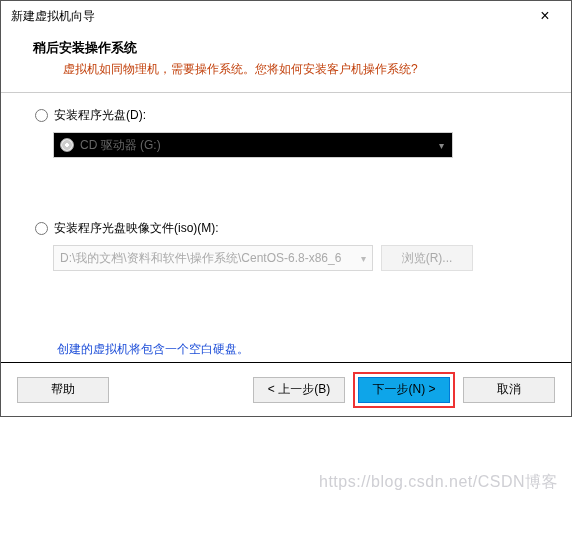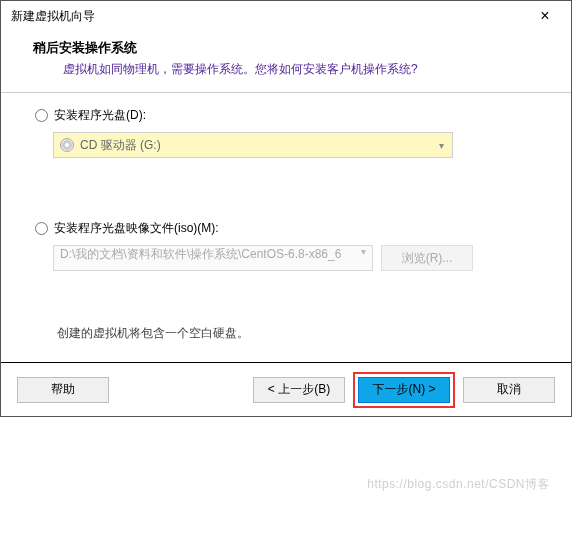--- a/index.html
+++ b/index.html
@@ -39,21 +39,21 @@
   padding: 8px 18px 14px 18px;
 }
 .header-title {
   font-weight: bold;
   font-size: 13px;
   color: #000;
   padding-left: 14px;
 }
 .header-sub {
   font-size: 12px;
-  color: #4c1d95;
+  color: #c2410c;
   padding-left: 44px;
   margin-top: 4px;
 }
 .divider {
   border-top: 1px solid #ccc;
   margin: 0;
 }
 .content {
   flex: 1;
   padding: 14px 24px 0 24px;
@@ -69,21 +69,21 @@
   margin-left: 10px;
   margin-bottom: 8px;
 }
 .radio-row input[type="radio"] {
   width: 13px; height: 13px;
 }
 .combo {
   margin-left: 28px;
   width: 400px;
   height: 26px;
-  background: #fef9c3;
+  background: #000000;
   border: 1px solid #d0d0d0;
   display: flex;
   align-items: center;
   padding: 0 6px;
   color: #666;
   font-size: 12px;
   position: relative;
 }
 .combo .cd-icon {
   width: 14px; height: 14px;
@@ -104,23 +104,24 @@
   gap: 8px;
   margin-left: 28px;
 }
 .iso-input {
   width: 320px;
   height: 26px;
   border: 1px solid #d8d8d8;
   background: #fafafa;
   color: #aaa;
   font-size: 12px;
-  padding: 0 6px;
+  padding: 8px 6px;
   position: relative;
   display: flex;
+  align-items: center;
 }
 .iso-input .chevron {
   position: absolute;
   right: 6px;
   color: #bbb;
   font-size: 10px;
 }
 .browse-btn {
   width: 92px;
   height: 26px;
@@ -131,23 +132,23 @@
   font-family: inherit;
 }
 .highlight-red {
   border: 2px solid #e33;
   padding: 2px 6px 2px 2px;
   display: inline-flex;
   align-items: center;
 }
 .sub-desc {
   margin-left: 32px;
-  margin-top: 8px;
-  font-size: 12px;
-  color: #404040;
+  margin-top: 24px;
+  font-size: 12px;
+  color: #1d4ed8;
 }
 .gap-lg { height: 62px; }
 .gap-md { height: 46px; }
 .footer {
   border-top: 1px solid #000000;
   height: 54px;
   display: flex;
   align-items: center;
   padding: 0 16px;
   gap: 8px;
@@ -167,23 +168,23 @@
   border: 1px solid #0078d7;
   background: #0ea5e9;
 }
 .next-wrap {
   border: 2px solid #e33;
   padding: 3px;
   display: inline-flex;
 }
 .watermark {
   position: absolute;
-  right: 22px;
+  right: 14px;
   bottom: 60px;
-  font-size: 12px;
+  font-size: 16px;
   color: rgba(160,160,170,0.5);
   letter-spacing: 0.5px;
   pointer-events: none;
 }
 </style>
 </head>
 <body>
 
 <div class="window">
 

